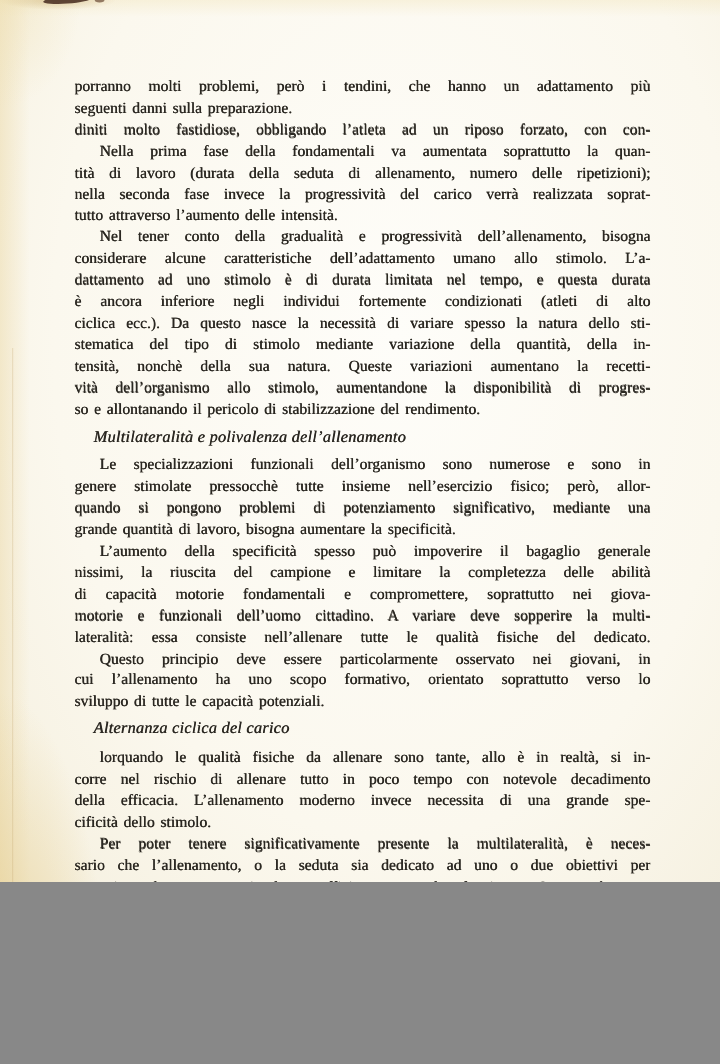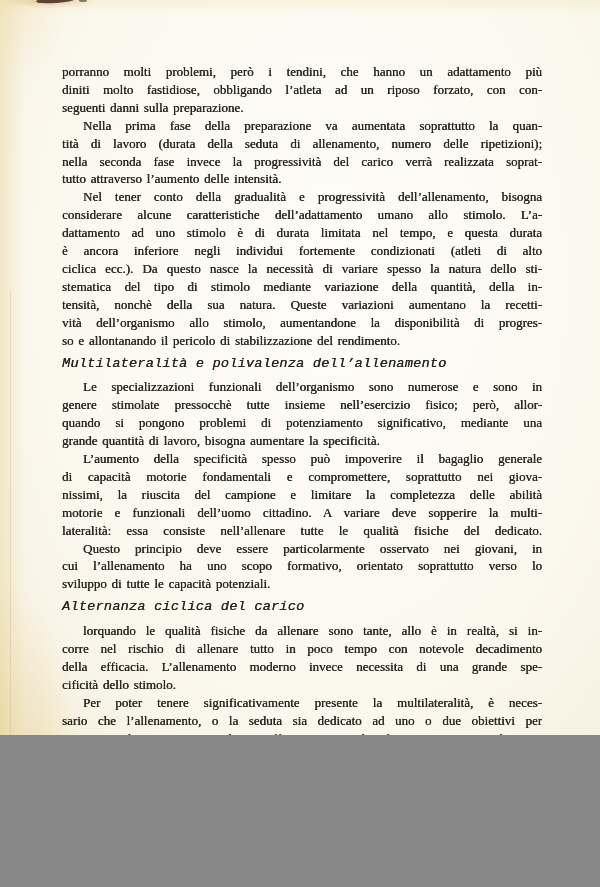--- a/index.html
+++ b/index.html
@@ -75,25 +75,24 @@
   .para{margin:0;}
   .line{
     display:block;
     text-align:justify;
     text-align-last:justify;
     max-height:18px;overflow:hidden;
   }
   .line.flush{text-align-last:left;word-spacing:1.5px;}
   .para.indent .line:first-child{text-indent:21px;}
   .heading{
-    margin:5px 0 6px 0;
+    margin:5px 0 6px 16px;
     font-size:13.6px;line-height:17.9px;
     font-style:italic;font-weight:normal;
     letter-spacing:.2px;
-    font-family:Liberation Mono, monospace;
   }
   .page-number{
     position:absolute;left:0;top:813px;width:600px;
     text-align:right;
     font-size:13.5px;
     text-shadow:0.3px 0.2px 0 currentColor;
   }
 </style>
 </head>
 <body>
@@ -102,25 +101,25 @@
   <div class="edge-left"></div>
   <div class="edge-left-strong"></div>
   <div class="crease"></div>
   <div class="top-smudge"></div>
   <div class="speck"></div>
   <div class="speck-dot"></div>
 
   <main class="text-block">
       <p class="para">
         <span class="line">porranno molti problemi, però i tendini, che hanno un adattamento più</span>
+        <span class="line flush">seguenti danni sulla preparazione.</span>
         <span class="line">diniti molto fastidiose, obbligando l’atleta ad un riposo forzato, con con-</span>
-        <span class="line flush">seguenti danni sulla preparazione.</span>
       </p>
       <p class="para indent">
-        <span class="line">Nella prima fase della preparazione va aumentata soprattutto la quan-</span>
+        <span class="line">Nella prima fase della fondamentali va aumentata soprattutto la quan-</span>
         <span class="line">tità di lavoro (durata della seduta di allenamento, numero delle ripetizioni);</span>
         <span class="line">nella seconda fase invece la progressività del carico verrà realizzata soprat-</span>
         <span class="line flush">tutto attraverso l’aumento delle intensità.</span>
       </p>
       <p class="para indent">
         <span class="line">Nel tener conto della gradualità e progressività dell’allenamento, bisogna</span>
         <span class="line">considerare alcune caratteristiche dell’adattamento umano allo stimolo. L’a-</span>
         <span class="line">dattamento ad uno stimolo è di durata limitata nel tempo, e questa durata</span>
         <span class="line">è ancora inferiore negli individui fortemente condizionati (atleti di alto</span>
         <span class="line">ciclica ecc.). Da questo nasce la necessità di variare spesso la natura dello sti-</span>
@@ -131,22 +130,22 @@
       </p>
       <h2 class="heading">Multilateralità e polivalenza dell’allenamento</h2>
       <p class="para indent">
         <span class="line">Le specializzazioni funzionali dell’organismo sono numerose e sono in</span>
         <span class="line">genere stimolate pressocchè tutte insieme nell’esercizio fisico; però, allor-</span>
         <span class="line">quando si pongono problemi di potenziamento significativo, mediante una</span>
         <span class="line flush">grande quantità di lavoro, bisogna aumentare la specificità.</span>
       </p>
       <p class="para indent">
         <span class="line">L’aumento della specificità spesso può impoverire il bagaglio generale</span>
+        <span class="line">nissimi, la riuscita del campione e limitare la completezza delle abilità</span>
         <span class="line">di capacità motorie fondamentali e compromettere, soprattutto nei giova-</span>
-        <span class="line">nissimi, la riuscita del campione e limitare la completezza delle abilità</span>
         <span class="line">motorie e funzionali dell’uomo cittadino. A variare deve sopperire la multi-</span>
         <span class="line">lateralità: essa consiste nell’allenare tutte le qualità fisiche del dedicato.</span>
       </p>
       <p class="para indent">
         <span class="line">Questo principio deve essere particolarmente osservato nei giovani, in</span>
         <span class="line">cui l’allenamento ha uno scopo formativo, orientato soprattutto verso lo</span>
         <span class="line flush">sviluppo di tutte le capacità potenziali.</span>
       </p>
       <h2 class="heading">Alternanza ciclica del carico</h2>
       <p class="para indent">

